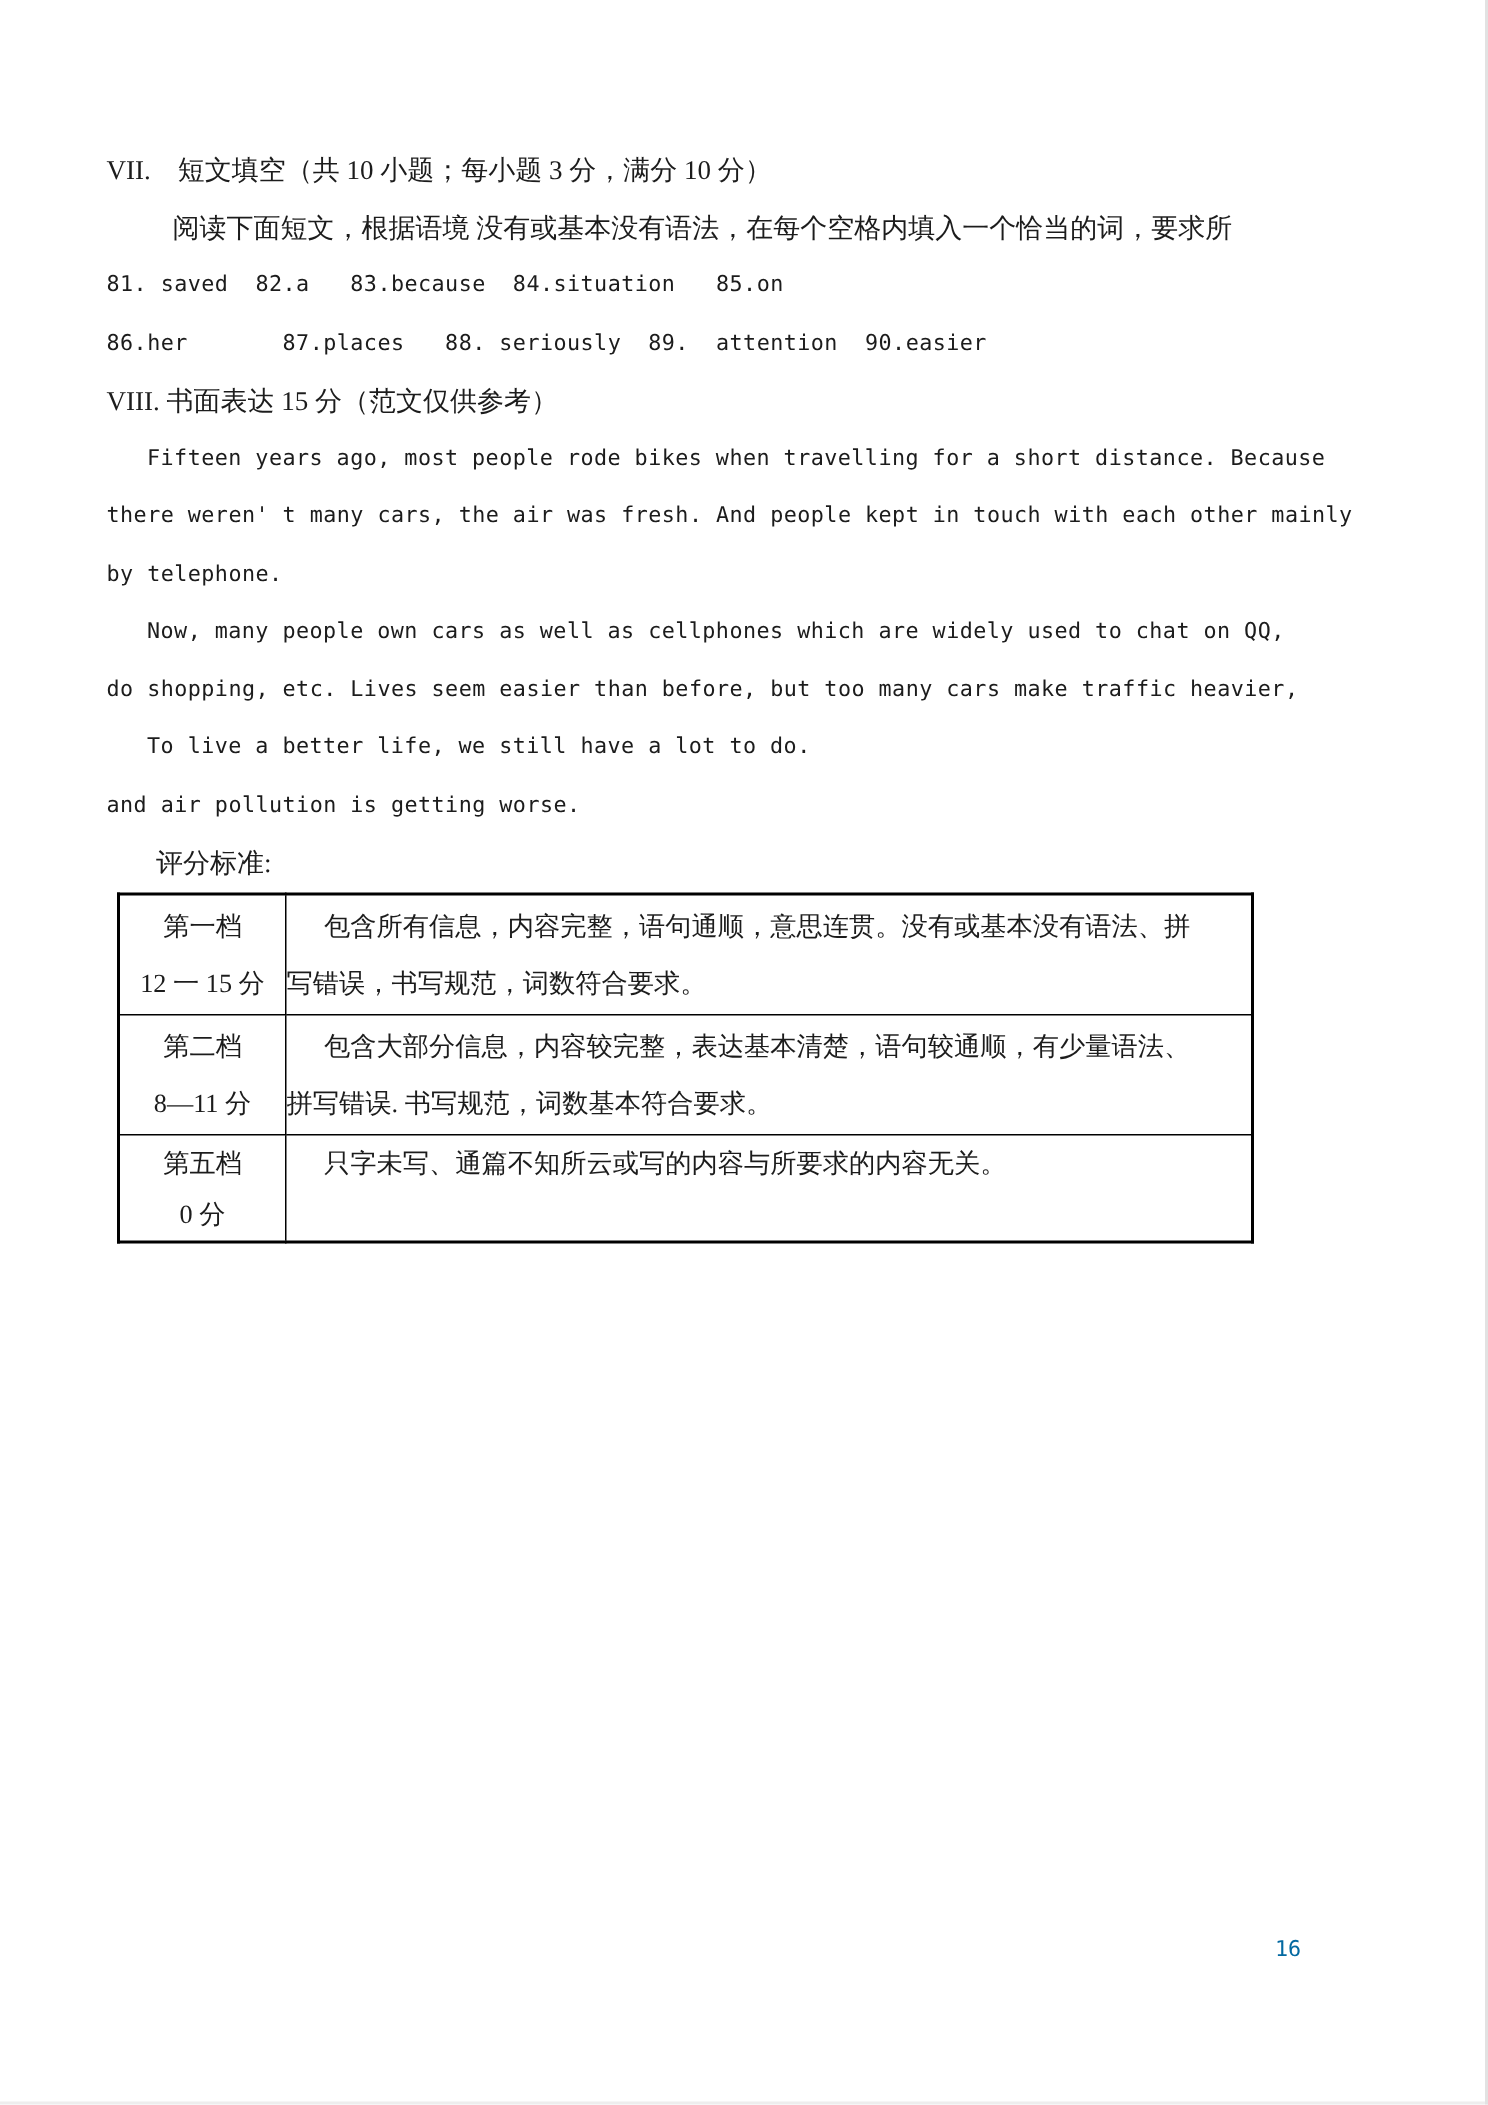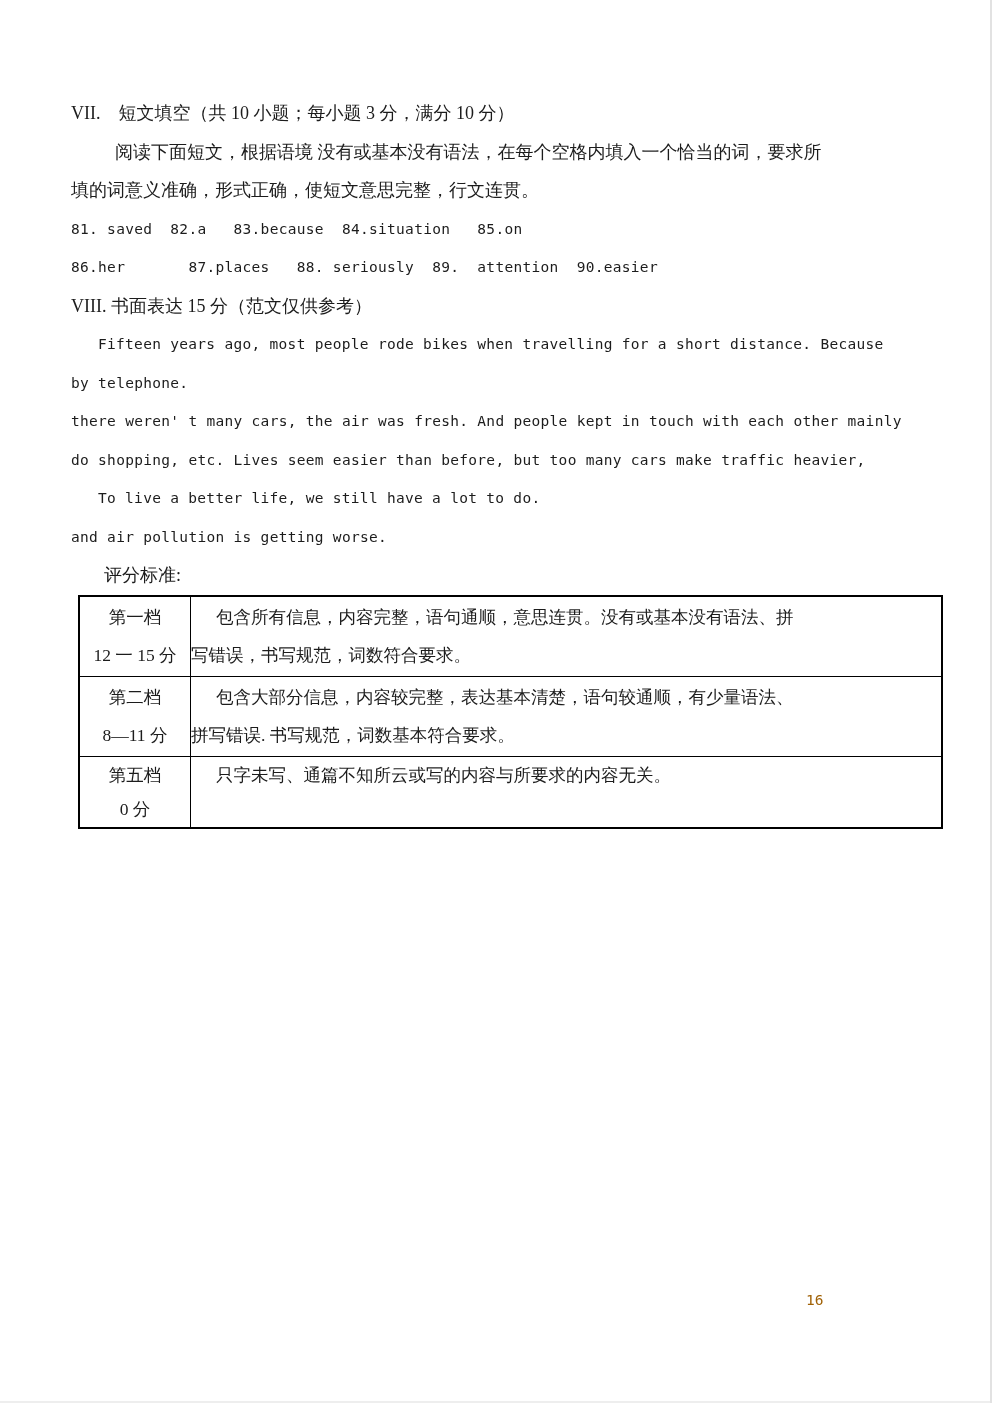--- a/index.html
+++ b/index.html
@@ -33,21 +33,21 @@
     font-family: "Liberation Serif", "DejaVu Serif", serif;
     font-size: 18px;
   }
   .ind-lg { padding-left: 44px; }
   .ind-md { padding-left: 33px; }
   .ind-sm { padding-left: 27px; }
 
   table.rubric {
     border-collapse: collapse;
     margin-left: 7px;
-    width: 865px;
+    width: 758px;
     table-layout: fixed;
     border: 2px solid #000;
   }
   table.rubric td {
     border: 1.5px solid #000;
     padding: 1px 0;
     vertical-align: top;
   }
   td.tier-cell { width: 110px; text-align: center; }
   td.desc-cell { padding-left: 10px; padding-right: 8px; }
@@ -55,40 +55,40 @@
     line-height: 38.5px;
     white-space: pre-wrap;
     font-size: 17.5px;
     font-family: "Liberation Serif", "DejaVu Serif", serif;
   }
   .desc-cell .cl-first { text-indent: 25px; }
   tr.r5 .cl { line-height: 34px; }
 
   .page-number {
     position: absolute;
-    left: 806px;
+    left: 850px;
     top: 1292px;
     font-family: "DejaVu Sans Mono", "Liberation Mono", monospace;
     font-size: 14.5px;
-    color: #a16207;
+    color: #0369a1;
   }
 </style>
 </head>
 <body>
 
 <div class="content">
   <div class="line zh">VII.    短文填空（共 10 小题；每小题 3 分，满分 10 分）</div>
   <div class="line zh ind-lg">阅读下面短文，根据语境 没有或基本没有语法，在每个空格内填入一个恰当的词，要求所</div>
-  <div class="line zh">填的词意义准确，形式正确，使短文意思完整，行文连贯。</div>
   <div class="line en">81. saved  82.a   83.because  84.situation   85.on</div>
   <div class="line en">86.her       87.places   88. seriously  89.  attention  90.easier</div>
   <div class="line zh">VIII. 书面表达 15 分（范文仅供参考）</div>
   <div class="line en ind-sm">Fifteen years ago, most people rode bikes when travelling for a short distance. Because</div>
+  <div class="line en">there weren' t many cars, the air was fresh. And people kept in touch with each other mainly</div>
   <div class="line en">by telephone.</div>
-  <div class="line en">there weren' t many cars, the air was fresh. And people kept in touch with each other mainly</div>
+  <div class="line en ind-sm">Now, many people own cars as well as cellphones which are widely used to chat on QQ,</div>
   <div class="line en">do shopping, etc. Lives seem easier than before, but too many cars make traffic heavier,</div>
   <div class="line en ind-sm">To live a better life, we still have a lot to do.</div>
   <div class="line en">and air pollution is getting worse.</div>
   <div class="line zh ind-md">评分标准:</div>
 
   <table class="rubric">
     <tbody>
       <tr>
         <td class="tier-cell">
           <div class="cl">第一档</div>

